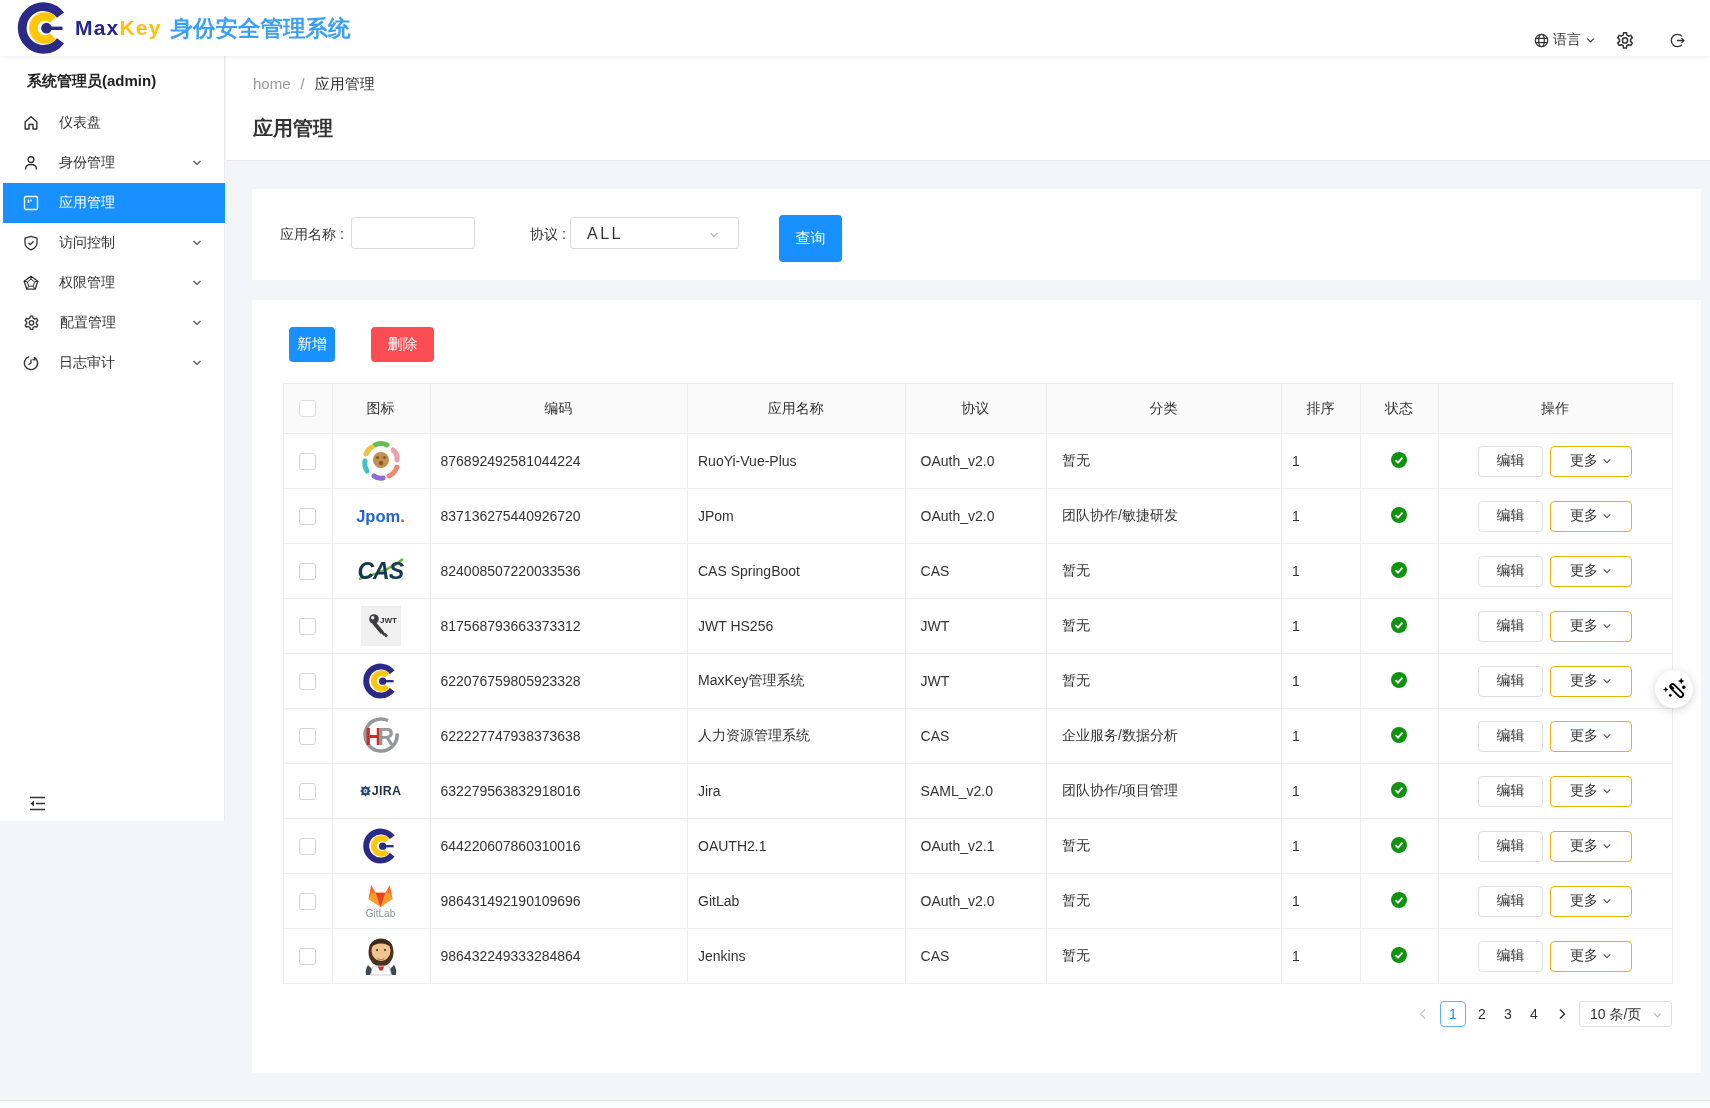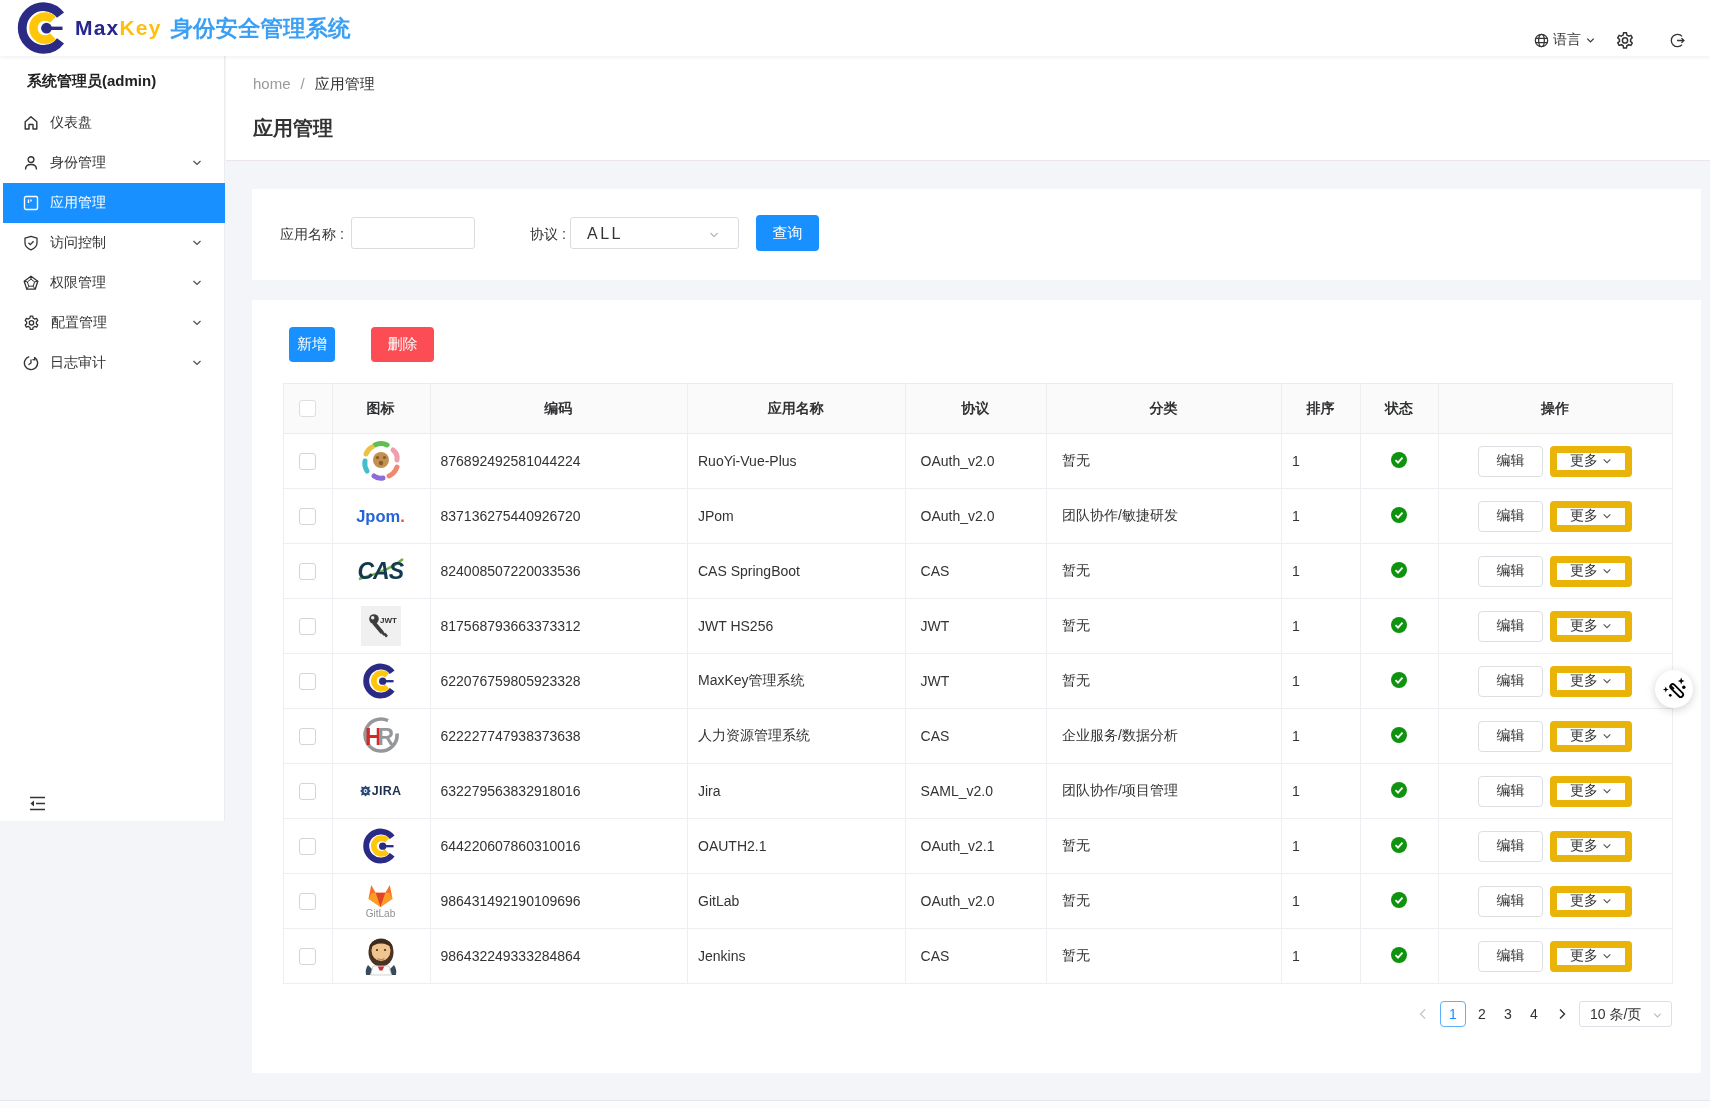--- a/index.html
+++ b/index.html
@@ -13,65 +13,65 @@
 .b2 { font-size:21px; font-weight:bold; color:#ffc008; letter-spacing:1.2px; }
 .b3 { font-size:22.5px; font-weight:bold; color:#3ba0f5; margin-left:9px; }
 #hright { position:absolute; right:0; top:12px; height:56px; display:flex; align-items:center; }
 
 #sidebar { position:absolute; left:0; top:56px; width:225px; height:765px; background:#fff;
   border-right:1px solid #ecebed; z-index:10; }
 #admin { position:absolute; left:27px; top:16px; font-size:15px; font-weight:bold; color:#222; }
 #menu { position:absolute; left:0; top:47px; width:225px; }
 .mitem { position:relative; height:40px; display:flex; align-items:center; padding-left:23px; }
 .mitem svg { flex:none; }
-.mlabel { font-size:14px; margin-left:11px; }
+.mlabel { font-size:14px; margin-left:20px; }
 .mitem.active { background:#1890ff; color:#fff; margin-left:3px; padding-left:20px; }
 .mchev { position:absolute; right:22px; top:14px; }
 #fold { position:absolute; left:29px; top:740px; }
 
 #topband { position:absolute; left:226px; top:56px; width:1484px; height:105px; background:#fff;
   border-bottom:1px solid #ece6e8; }
 #crumb { position:absolute; left:27px; top:19px; font-size:15px; color:#9a9a9c; }
 #crumb .cur { color:#333; }
 #ptitle { position:absolute; left:27px; top:59px; font-size:20px; font-weight:600; color:#333; }
 .card { position:absolute; background:#fff; }
 #searchcard { left:252px; top:189px; width:1449px; height:91px; }
 .slabel { position:absolute; font-size:14px; color:#333; top:37px; }
 #sinput { position:absolute; left:99px; top:28px; width:124px; height:32px; border:1px solid #d9dce1; border-radius:3px; background:#fff; }
 #sselect { position:absolute; left:318px; top:28px; width:169px; height:32px; border:1px solid #d9dce1; border-radius:3px; background:#fff;
   font-size:16px; color:#333; line-height:31px; padding-left:16px; letter-spacing:2.5px; }
 #sselect svg { position:absolute; right:18px; top:11px; }
 .bluebtn { position:absolute; background:#1890ff; border-radius:4px; color:#fff; font-size:15px;
   display:flex; align-items:center; justify-content:center; }
-#qbtn { left:504px; top:26px; width:63px; height:36px; }
+#qbtn { left:527px; top:26px; width:63px; height:47px; }
 #tablecard { left:252px; top:300px; width:1449px; height:773px; }
 #addbtn { left:37px; top:27px; width:46px; height:35px; }
 #delbtn { position:absolute; left:119px; top:27px; width:63px; height:35px; background:#fb4d53; border-radius:4px;
   color:#fff; font-size:15px; display:flex; align-items:center; justify-content:center; }
 
 #table { position:absolute; left:31px; top:83px; width:1389px; height:601px; font-size:14px; }
 .th { position:absolute; top:0; height:51px; background:#fafafa; border-top:1px solid #e9ebef; border-bottom:1px solid #e9ebef;
-  display:flex; align-items:center; justify-content:center; font-weight:700; color:#303133; }
+  display:flex; align-items:center; justify-content:center; font-weight:400; color:#303133; }
 .tr { position:absolute; left:0; width:1389px; height:55px; }
 .td { position:absolute; top:0; height:55px; border-bottom:1px solid #eceef2; display:flex; align-items:center; }
 .vline { position:absolute; top:0; width:1px; height:601px; background:#eceef2; }
 .c0 { left:0px; width:48.5px; } .c1 { left:48.5px; width:98.0px; } .c2 { left:146.5px; width:257.5px; } .c3 { left:404px; width:217.6px; } .c4 { left:621.6px; width:141.4px; } .c5 { left:763px; width:235.0px; } .c6 { left:998px; width:79.0px; } .c7 { left:1077px; width:78.0px; } .c8 { left:1155px; width:234.0px; } 
 .cbx { left:0; width:48.5px; justify-content:center; }
 .ticon { left:48.5px; width:98px; justify-content:center; }
 .t3 { left:146.5px; width:257.5px; padding-left:11px; }
 .t4 { left:404px; width:217.6px; padding-left:11px; }
 .t5 { left:621.6px; width:141.4px; padding-left:16px; }
 .t6 { left:763px; width:235px; padding-left:16px; }
 .t7 { left:998px; width:79px; padding-left:11px; }
 .t8 { left:1077px; width:78px; justify-content:center; }
 .t9 { left:1155px; width:234px; justify-content:center; }
 .checkbox { width:17px; height:17px; border:1.5px solid #d2d4d9; border-radius:3px; background:#fff; }
 .btn-edit { width:65px; height:31px; border:1px solid #dcdfe4; border-radius:4px; display:inline-flex;
   align-items:center; justify-content:center; color:#303133; }
-.btn-more { width:82px; height:31px; border:7px solid #eab308; border-radius:4px; display:inline-flex;
+.btn-more { width:82px; height:31px; border:1px solid #eab308; border-radius:4px; display:inline-flex;
   align-items:center; justify-content:center; color:#303133; margin-left:7px; }
 
 #pager { position:absolute; right:29px; top:694px; height:40px; display:flex; align-items:center; font-size:14px; }
 .pnum { width:26px; text-align:center; margin:0; color:#303133; }
 #p1 { width:26px; height:26px; line-height:24px; border:1px solid #5eb1f8; border-radius:4px; color:#1890ff; text-align:center; margin:0 3px 0 11px; background:#fff; }
 #psel { width:93px; height:26px; border:1px solid #dcdfe4; border-radius:3px; background:#fff; margin-left:11px;
   line-height:25px; padding-left:10px; position:relative; }
 
 #footline { position:absolute; left:0; top:1100px; width:1710px; height:8px; background:#fbfcfd; border-top:1px solid #e4e6e9; }
 #fab { position:absolute; left:1655px; top:670px; width:38px; height:38px; border-radius:50%; background:#fff;

